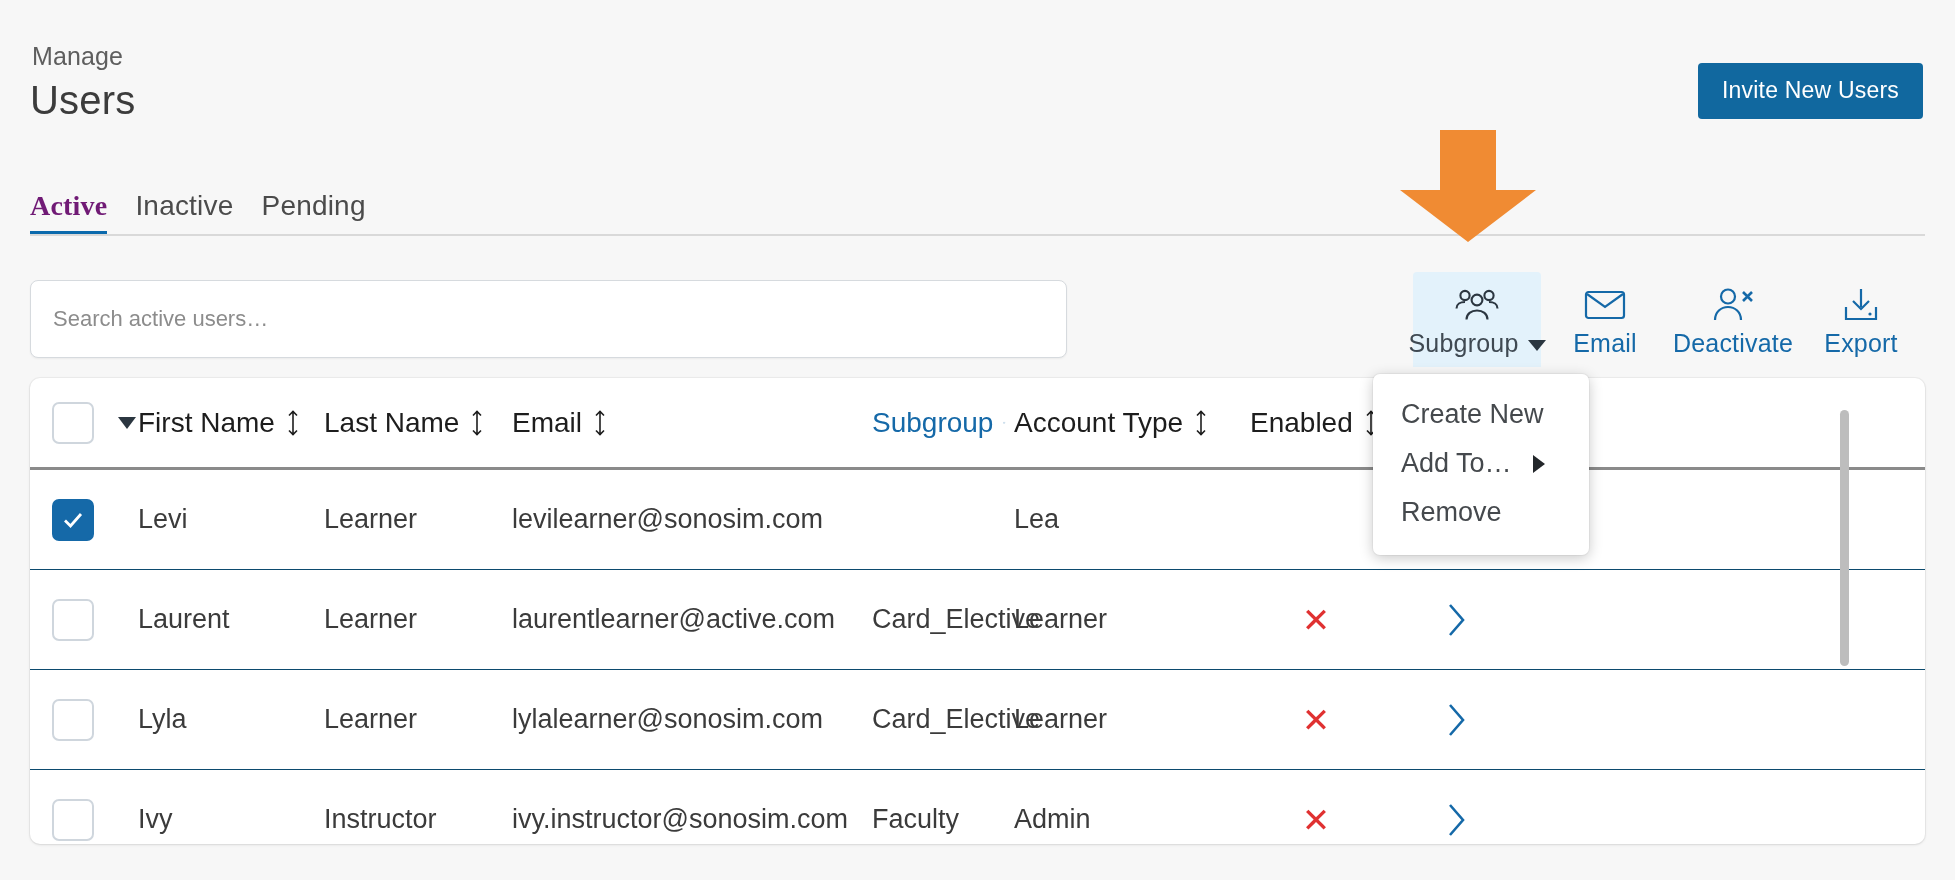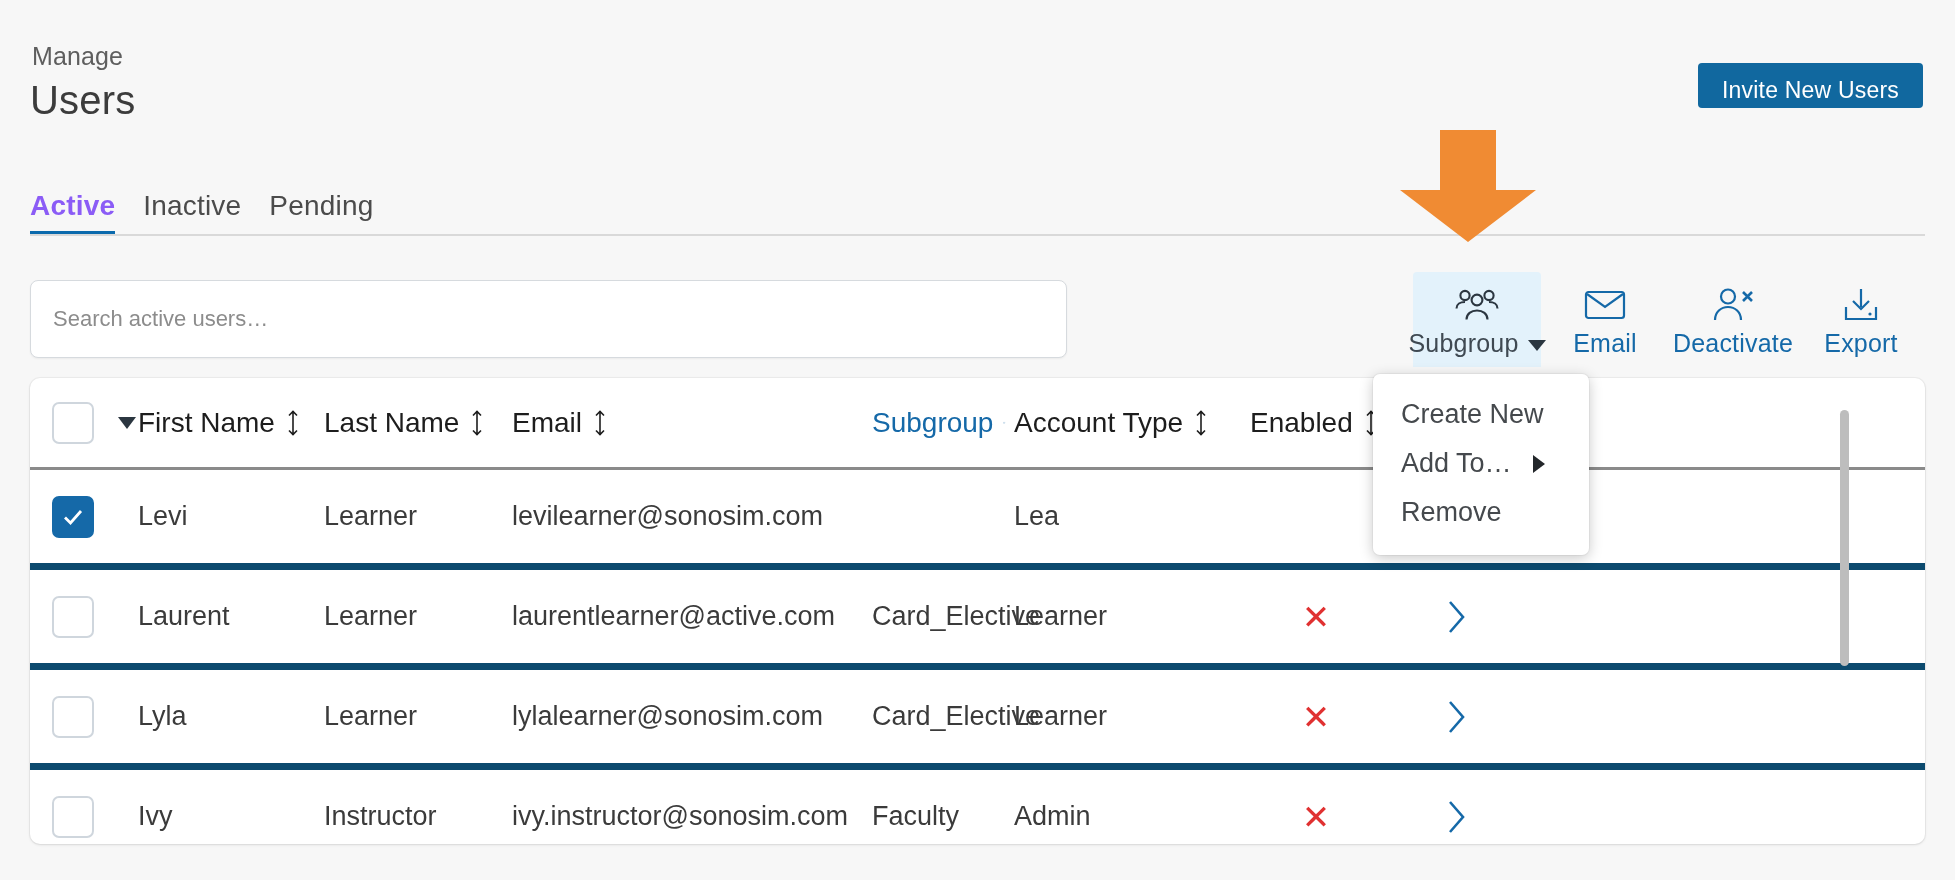--- a/index.html
+++ b/index.html
@@ -19,32 +19,32 @@
   .page-title {
     position: absolute; left: 30px; top: 78px;
     font-size: 40px; font-weight: 400; color: #3c3c3c; letter-spacing: .2px;
   }
   .invite-btn {
     position: absolute; right: 32px; top: 63px;
     background: #11689f; color: #ffffff;
     border: none; border-radius: 4px;
     font-family: "Liberation Sans", sans-serif;
     font-size: 23px; letter-spacing: .2px;
-    padding: 14px 24px 4px 24px;
+    padding: 14px 24px 15px 24px;
     cursor: pointer; white-space: nowrap;
   }
 
   
   .tabs { position: absolute; left: 30px; top: 190px; display: flex; gap: 0px; align-items: flex-end; }
   .tab {
     font-size: 28px; color: #4b4b4b; padding: 0 14px 14px 14px;
     cursor: pointer; position: relative; letter-spacing: .2px;
   }
   .tab:first-child { padding-left: 0; }
-  .tab.active { color: #8b5cf6; font-weight: 700; }
+  .tab.active { color: #701a75; font-weight: 700; font-family: Liberation Serif, serif; }
   .tab.active::after {
     content: ""; position: absolute; left: 0; right: 14px; bottom: 0;
     height: 5px; background: #0b6aad;
   }
   .tab-rule {
     position: absolute; left: 30px; right: 30px; top: 234px;
     height: 2px; background: #d9d9d9;
   }
 
   
@@ -116,21 +116,21 @@
     display: grid;
     grid-template-columns: 104px 186px 188px 360px 142px 236px 140px 140px 100px 1fr;
     align-items: center;
   }
   .thead { height: 92px; border-bottom: 3px solid #8a8a8a; }
   .thead .cell {
     font-size: 28px; color: #1d1d1d; display: flex; align-items: center; gap: 10px;
     padding: 0 4px; white-space: nowrap;
   }
   .thead .cell.sorted { color: #1569a8; }
-  .row { height: 100px; border-bottom: 7px solid #0c4a6e; }
+  .row { height: 100px; border-bottom: 1px solid #0c4a6e; }
   .row:last-child { border-bottom: none; }
   .row .cell {
     font-size: 27px; color: #3b3b3b; padding: 0 4px; white-space: nowrap;
     display: flex; align-items: center;
   }
   .cell.cb { justify-content: flex-start; padding-left: 22px; }
   .cell.center { justify-content: center; }
 
   .chk {
     width: 42px; height: 42px; border-radius: 7px;

